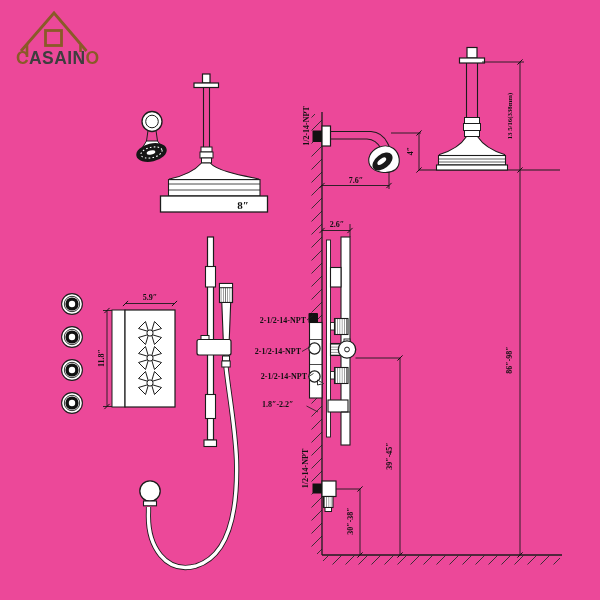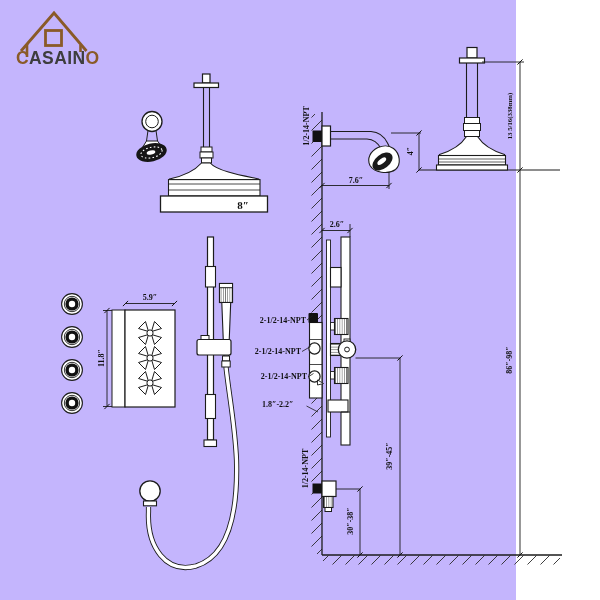--- a/index.html
+++ b/index.html
@@ -1,16 +1,16 @@
 <!DOCTYPE html>
 <html><head>
 <meta charset="utf-8">
 <style>
   html,body{margin:0;padding:0;background:#fff;width:600px;height:600px;overflow:hidden}
-  #stage{position:relative;width:516px;height:600px;background:#c4b5fd}
+  #stage{position:relative;width:600px;height:600px;background:#ec4899}
   svg{display:block}
   .ln{stroke:#1c1c1c;fill:none}
   .fw{fill:#fff;stroke:#1c1c1c}
   .blk{fill:#111;stroke:none}
   .tick{stroke:#141414;stroke-width:1}
   .dimline{stroke:#1c1c1c;stroke-width:0.9;fill:none}
   .ld{stroke:#1c1c1c;stroke-width:0.8;fill:none}
   text.dim{font-family:"Liberation Serif",serif;font-weight:700;font-size:8px;fill:#101010}
   text.dim-sm{font-family:"Liberation Serif",serif;font-weight:700;font-size:6.8px;fill:#101010}
   text.big{font-family:"Liberation Serif",serif;font-weight:700;font-size:11px;fill:#101010}

